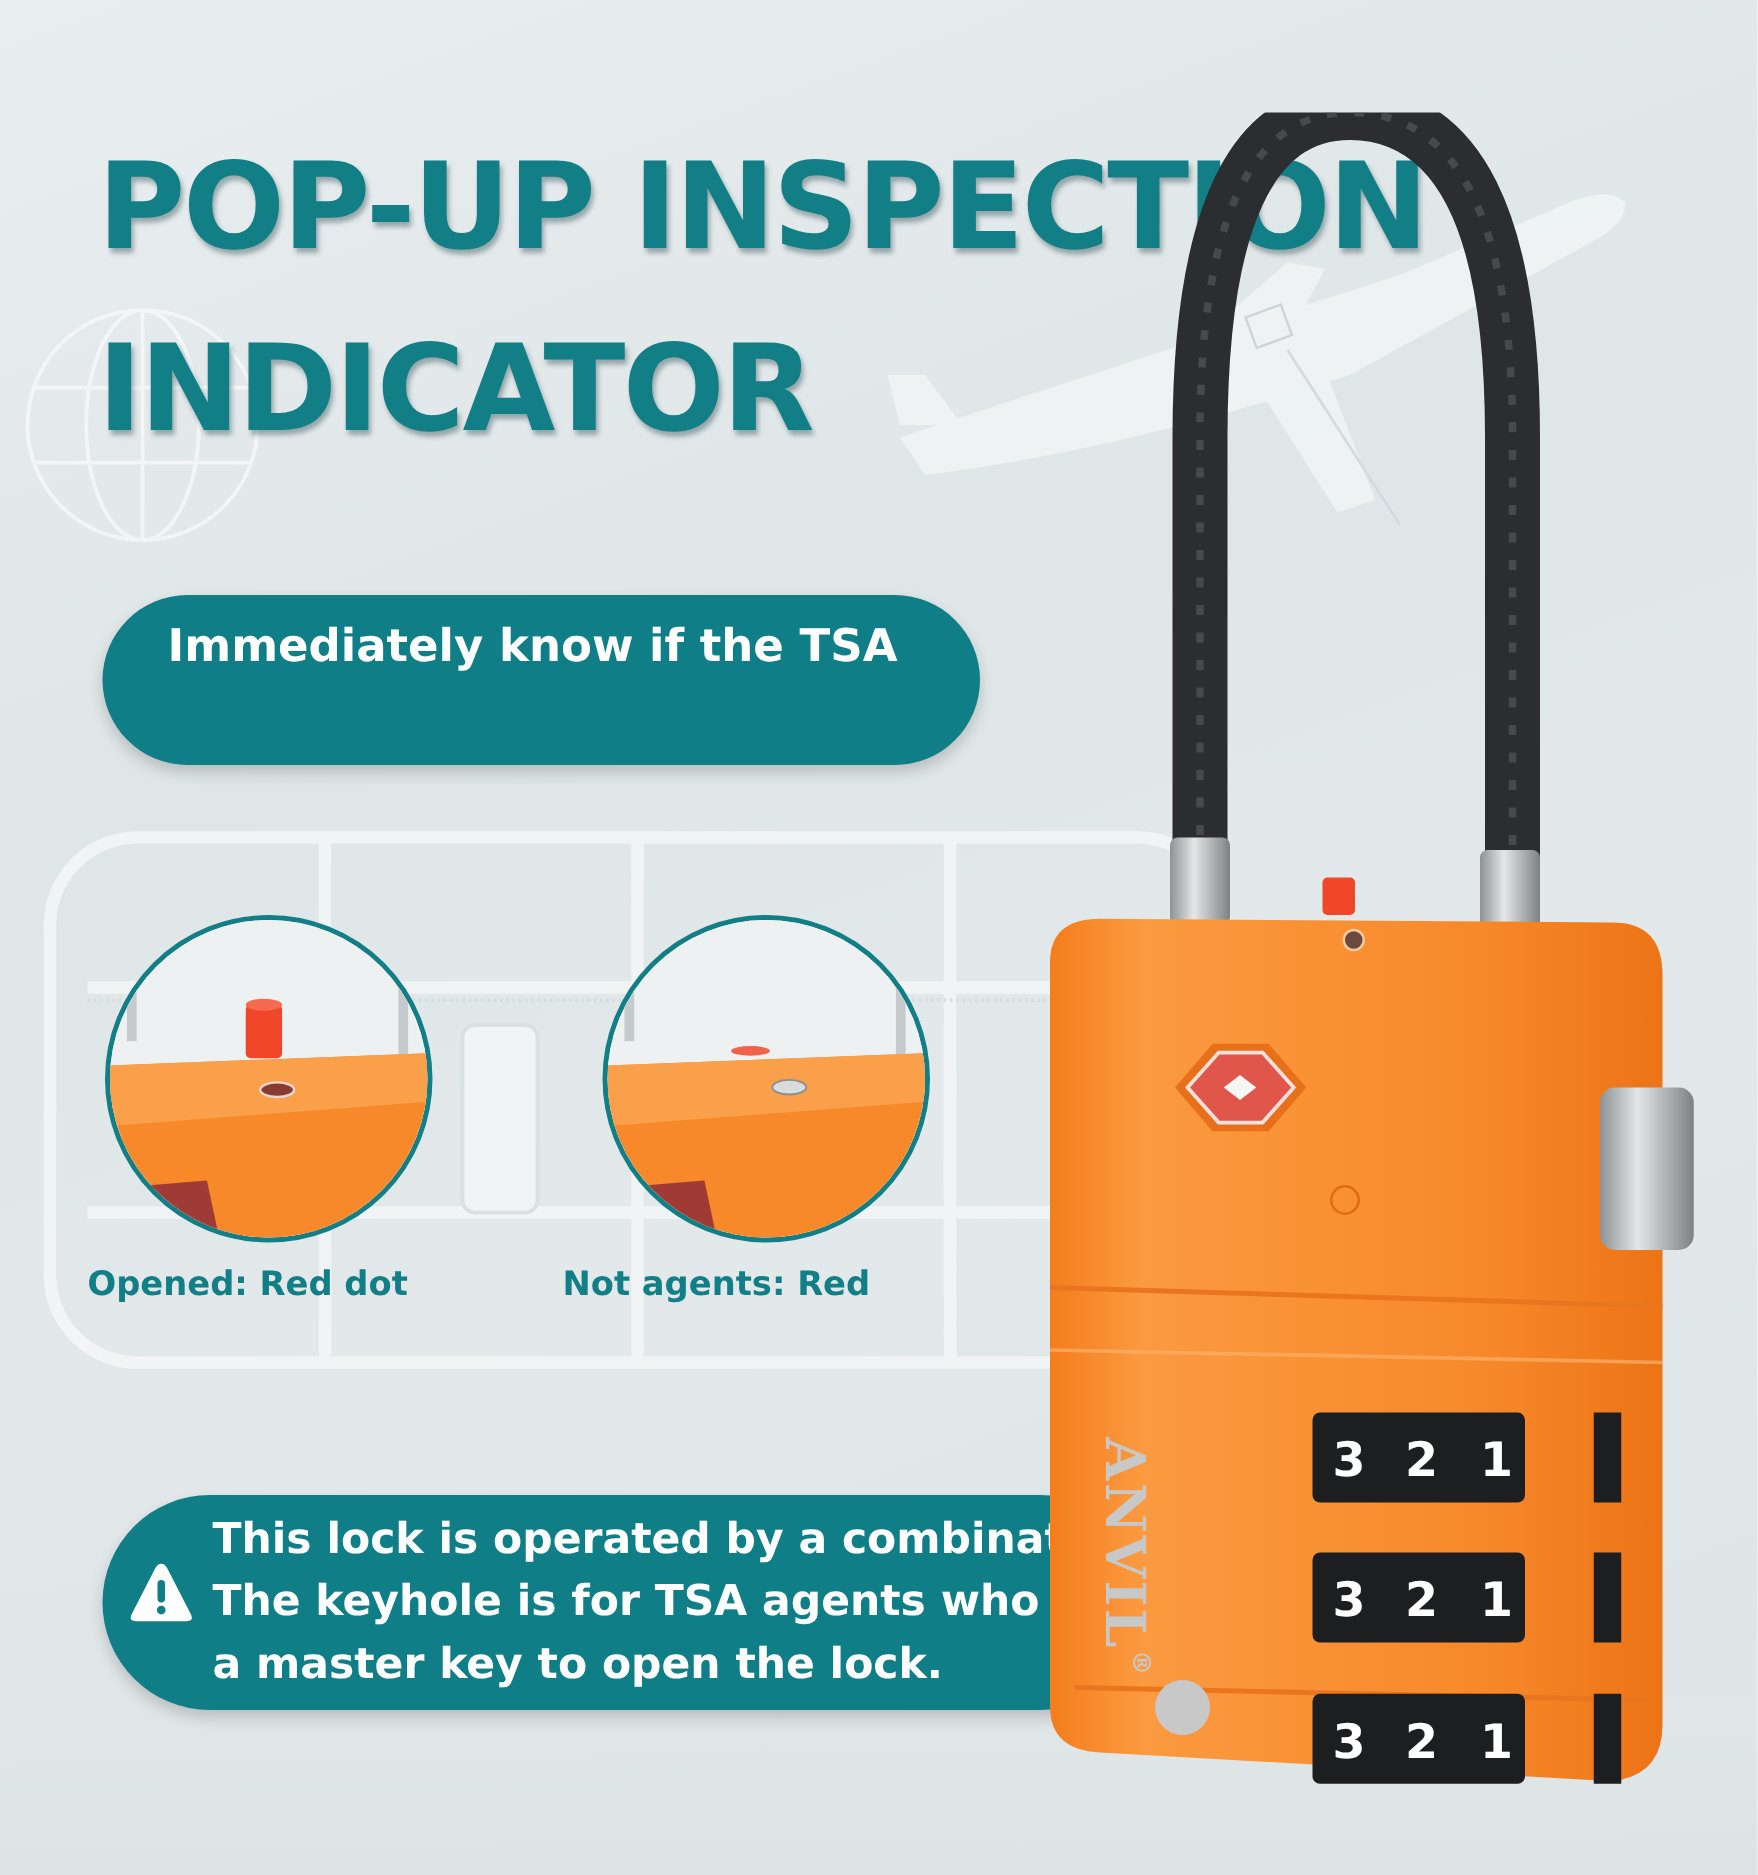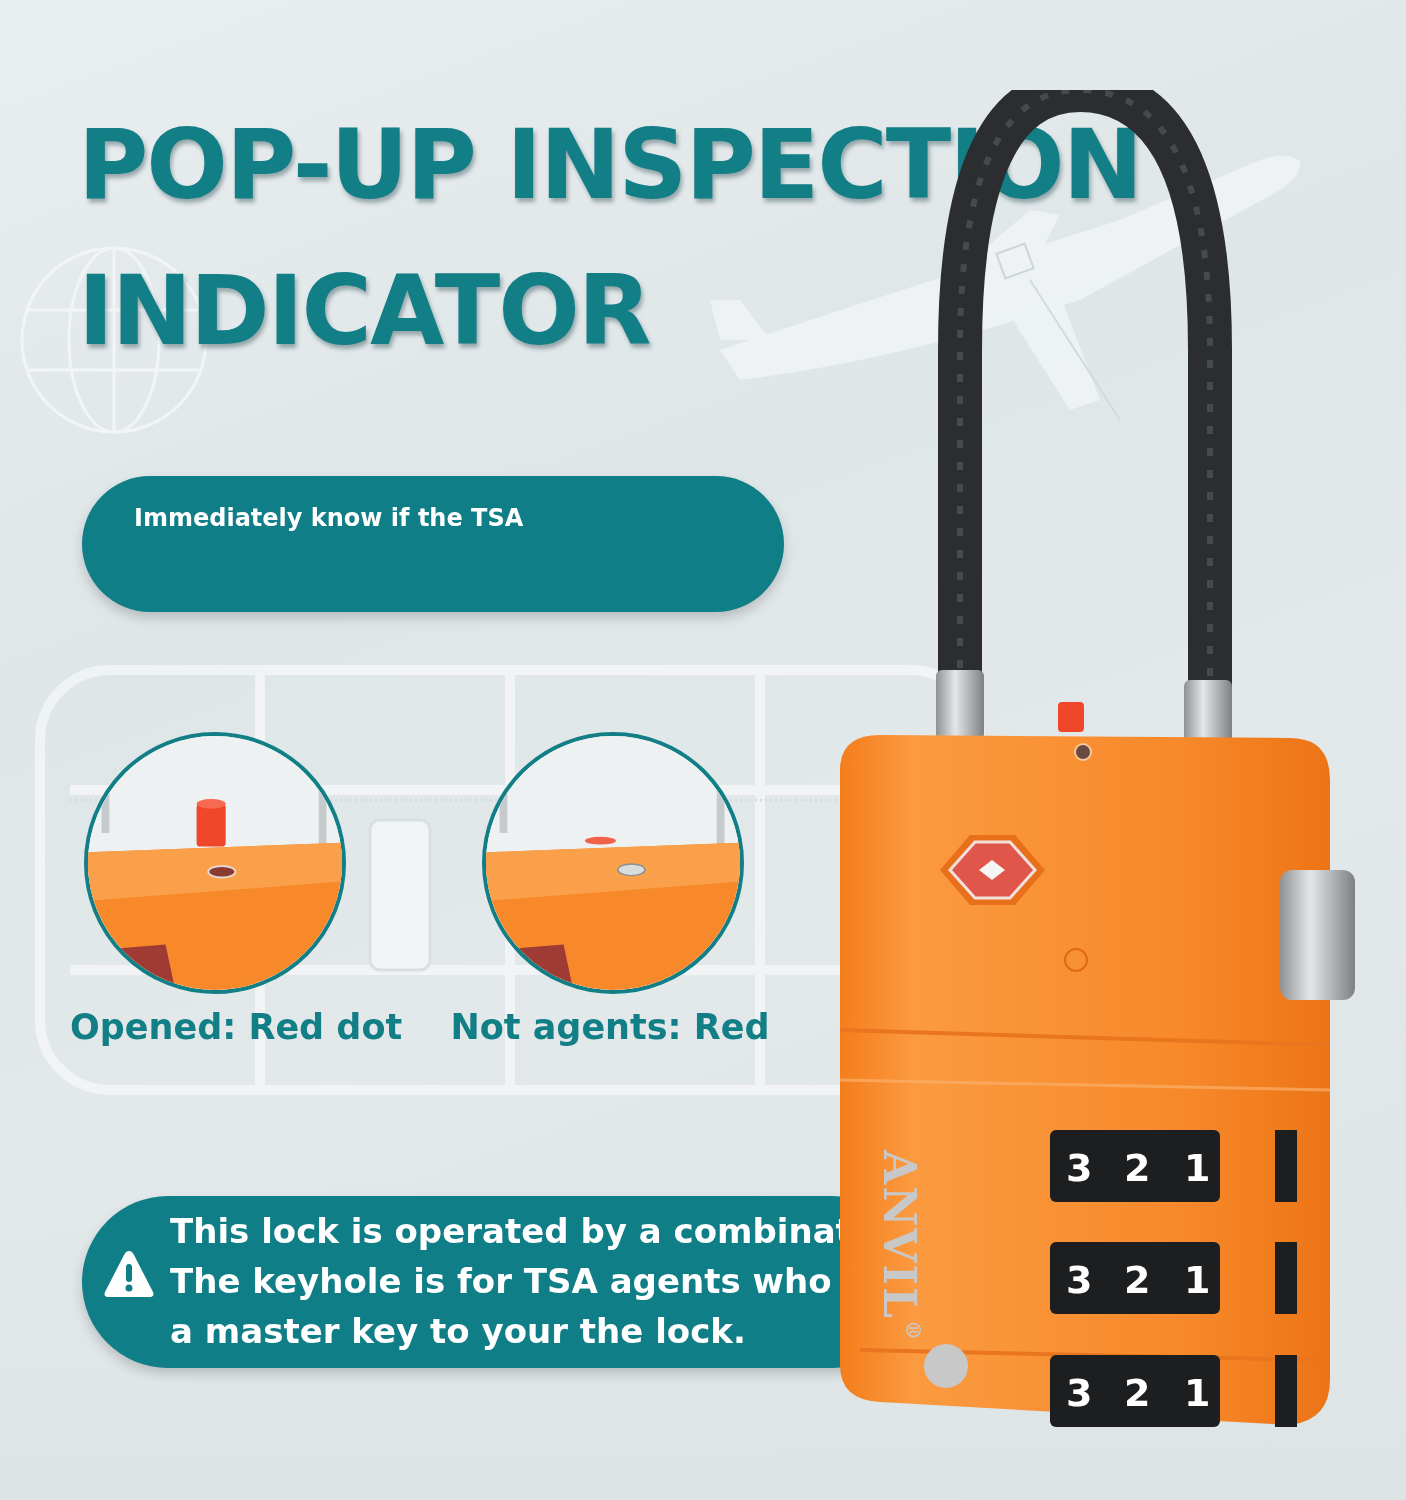--- a/index.html
+++ b/index.html
@@ -34,21 +34,21 @@
       background: #0f7e86;
       color: #ffffff;
       font-weight: bold;
       box-shadow: 0 6px 12px rgba(0,0,0,.18);
       z-index: 4;
     }
     .pill-top {
       left: 82px; top: 476px; width: 702px; height: 136px;
       border-radius: 68px;
       padding: 18px 0 0 52px;
-      font-size: 24px; line-height: 48px;
+      font-size: 36px; line-height: 48px;
     }
     .pill-bottom {
       left: 82px; top: 1196px; width: 836px; height: 172px;
       border-radius: 86px;
       padding: 10px 0 0 88px;
       font-size: 34px; line-height: 50px;
     }
     .pill-line { display: block; white-space: nowrap; }
     .warn-icon { position: absolute; left: 20px; top: 52px; width: 54px; height: 52px; }
 
@@ -59,21 +59,21 @@
       overflow: hidden;
       background: #f2f4f5;
       z-index: 3;
     }
     .circle-left { left: 84px; top: 732px; }
     .circle-right { left: 482px; top: 732px; }
     .circle svg { position: absolute; inset: 0; width: 100%; height: 100%; }
 
     .caption {
       position: absolute; color: #127e86; font-weight: bold;
-      font-size: 35px; line-height: 35px; text-align: center;
+      font-size: 27px; line-height: 35px; 
       z-index: 3;
     }
     .caption-left { left: 70px; top: 1010px; width: 280px; }
     .caption-right { left: 450px; top: 1010px; width: 320px; }
     .caption span { display: block; white-space: nowrap; }
 
     .lock { position: absolute; left: 800px; top: 90px; width: 600px; height: 1410px; z-index: 5; }
     .lock svg { position: absolute; inset: 0; }
     .brand {
       position: absolute; left: 925px; top: 1150px;
@@ -169,21 +169,21 @@
 </div>
 
 <div class="pill pill-bottom">
   <svg class="warn-icon" viewBox="0 0 54 52">
     <path d="M27 3 Q 30 3 32 7 L 51 44 Q 53 49 47 49 L 7 49 Q 1 49 3 44 L 22 7 Q 24 3 27 3 Z" fill="#ffffff"></path>
     <rect x="24" y="16" width="6" height="18" rx="3" fill="#0f7e86"></rect>
     <circle cx="27" cy="40" r="3.5" fill="#0f7e86"></circle>
   </svg>
   <span class="pill-line">This lock is operated by a combination.</span>
   <span class="pill-line">The keyhole is for TSA agents who use</span>
-  <span class="pill-line">a master key to your the lock.</span>
+  <span class="pill-line">a master key to open the lock.</span>
 </div>
 
 <div class="lock">
   <svg viewBox="0 0 600 1410">
     <defs>
       <linearGradient id="bodyGrad" x1="0" x2="1" y1="0" y2="0">
         <stop offset="0" stop-color="#f47d1c"></stop>
         <stop offset=".15" stop-color="#fb9a40"></stop>
         <stop offset=".7" stop-color="#f7892a"></stop>
         <stop offset="1" stop-color="#ec7416"></stop>

